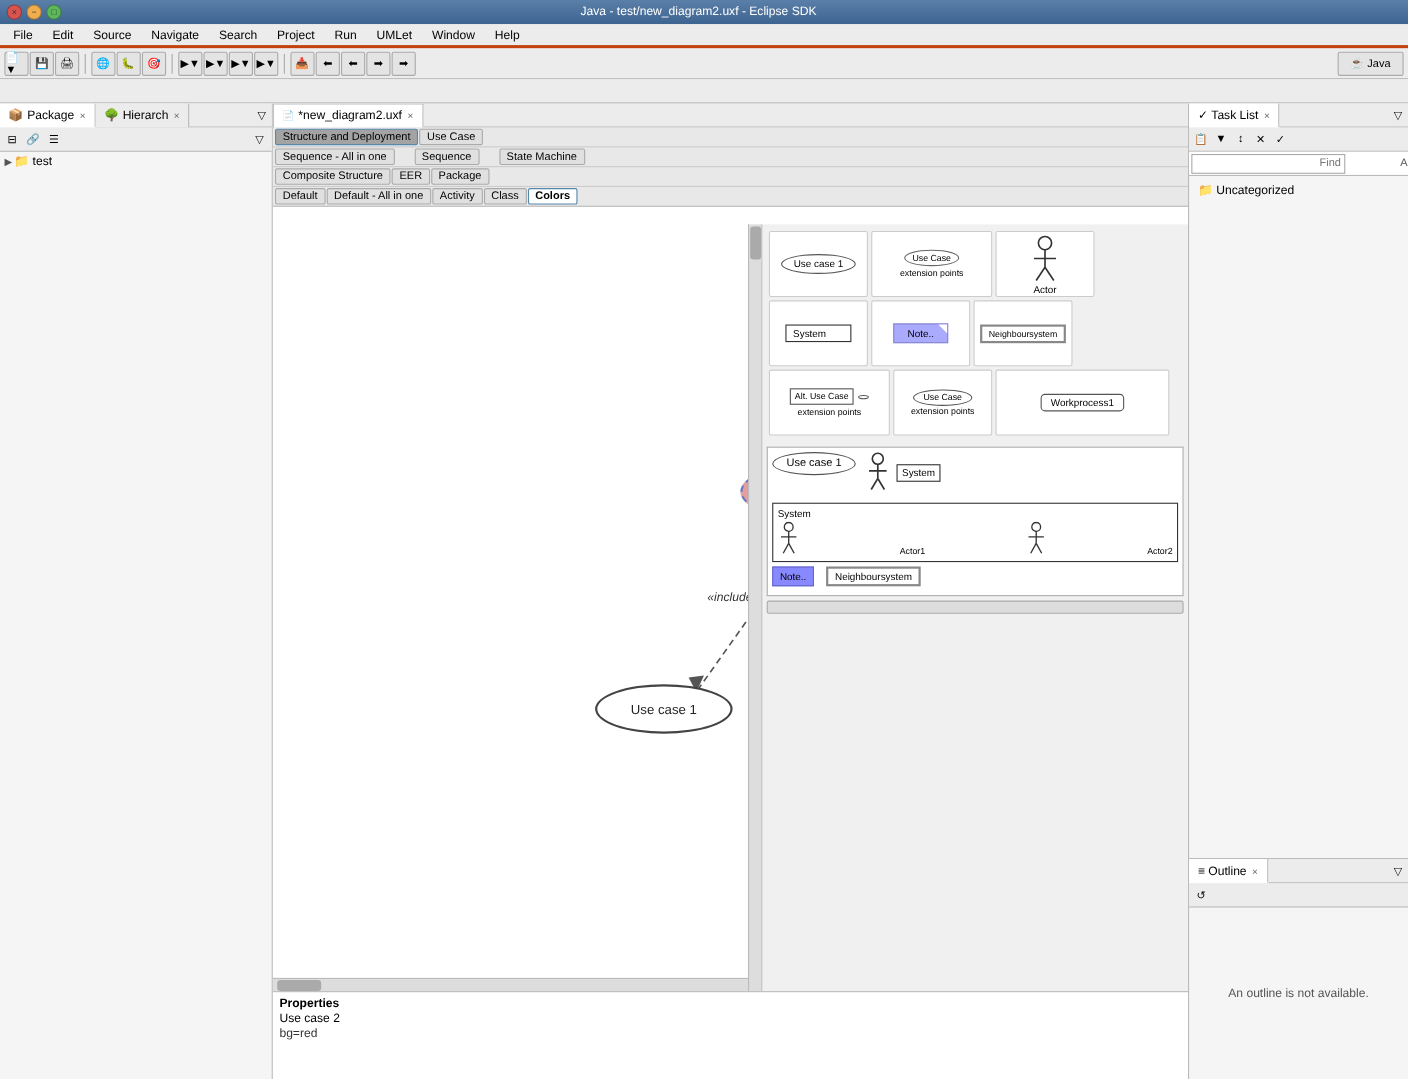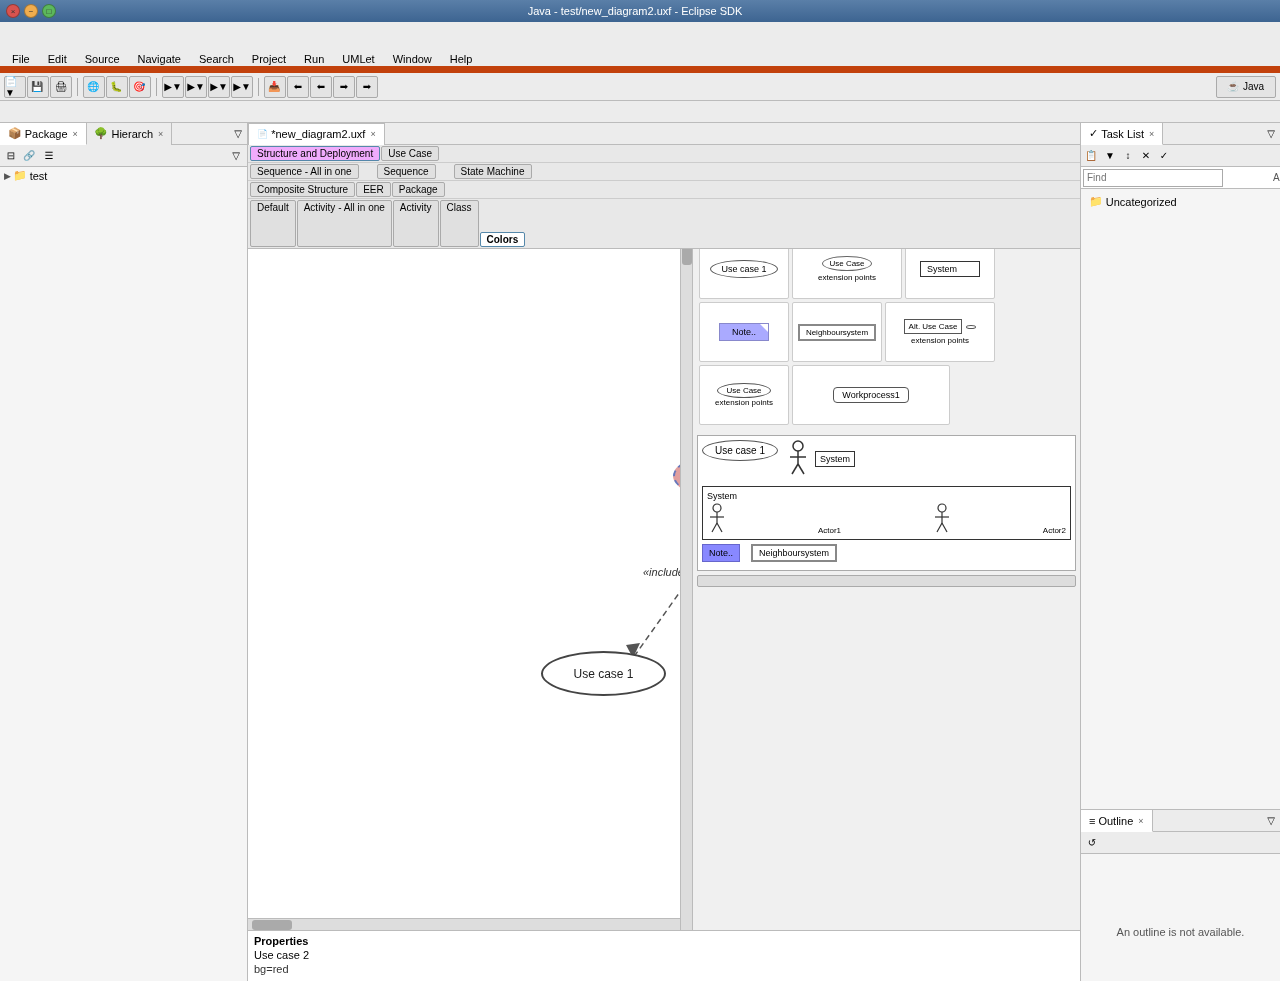--- a/index.html
+++ b/index.html
@@ -23,23 +23,22 @@
     .btn-min { background: #f0ad4e; }
     .btn-max { background: #5cb85c; }
 
     
     .menu-bar {
       background: #ECECEC;
       height: 22px;
       display: flex;
       align-items: center;
       padding: 0 4px;
-      border-bottom: 7px solid #c2410c;
+      border-bottom: 3px solid #c2410c;
       gap: 2px;
-      margin-top: 29px;
     }
     .menu-item {
       padding: 2px 8px;
       cursor: pointer;
       font-size: 11px;
       border-radius: 2px;
     }
 
     
     .toolbar {
@@ -172,35 +171,35 @@
       display: flex;
       flex-direction: column;
     }
     .right-panel-toolbar {
       display: flex; align-items: center; height: 22px; background: #ECECEC; border-bottom: 1px solid #bbb; padding: 0 2px;
     }
     .right-search {
       display: flex; align-items: center; height: 22px; background: white; border-bottom: 1px solid #bbb; padding: 0 2px; gap: 2px;
     }
     .search-input {
-      flex: 1; height: 18px; border: 1px solid #aaa; font-size: 10px; padding: 0 3px;
+      flex: 1; height: 18px; border: 1px solid #aaa; font-size: 10px; padding: 0 3px; text-align: right;
     }
     .right-content { flex: 1; padding: 4px; font-size: 11px; overflow-y: auto; }
     .uncategorized-item {
       display: flex; align-items: center; gap: 3px; padding: 2px 4px; cursor: pointer; font-size: 11px;
     }
     .palette-mini-tab {
       padding: 1px 6px;
       font-size: 10px;
       border: 1px solid #aaa;
       background: #e0e0e0;
       cursor: pointer;
       border-radius: 2px;
     }
-    .palette-mini-tab.active { background: #f0abfc; border-color: #5588aa; }
+    .palette-mini-tab.active { background: #a3a3a3; border-color: #5588aa; }
 
     
     .uml-canvas {
       flex: 1;
       position: relative;
       background: white;
       overflow: hidden;
     }
 
     
@@ -326,24 +325,24 @@
             <div class="palette-mini-tab">Sequence</div>
             <div class="palette-mini-tab">State Machine</div>
           </div>
           <div style="display:flex; flex-wrap:wrap; border-bottom:1px solid #ccc; padding:1px 2px; gap:1px;">
             <div class="palette-mini-tab">Composite Structure</div>
             <div class="palette-mini-tab">EER</div>
             <div class="palette-mini-tab">Package</div>
           </div>
           <div style="display:flex; flex-wrap:wrap; padding:1px 2px; gap:1px;">
             <div class="palette-mini-tab">Default</div>
-            <div class="palette-mini-tab">Activity - All in one</div>
+            <div class="palette-mini-tab">Default - All in one</div>
             <div class="palette-mini-tab">Activity</div>
             <div class="palette-mini-tab">Class</div>
-            <div class="palette-mini-tab active" style="background:white; border-color:#5588aa; font-weight:bold;margin-top:32px;">Colors</div>
+            <div class="palette-mini-tab active" style="background:white; border-color:#5588aa; font-weight:bold;">Colors</div>
           </div>
         </div>
 
         <div style="position:absolute; top:88px; left:0; right:12px; bottom:80px; background:white; overflow:hidden;">
 
           <svg style="position:absolute;top:0;left:0;width:100%;height:100%;pointer-events:none;">
 
             <line x1="488" y1="280" x2="385" y2="425" stroke="#555" stroke-width="1.5" stroke-dasharray="6,4"></line>
 
             <polygon points="385,425 392,410 378,412" fill="#555"></polygon>
@@ -368,20 +367,30 @@
 
             <div class="palette-item">
               <div class="pal-use-case-ellipse">Use case 1</div>
             </div>
 
             <div class="palette-item" style="width:110px;">
               <div style="border:1px solid #666; border-radius:50%; padding:2px 6px; font-size:8px; background:white;">Use Case</div>
               <div style="font-size:8px; margin-top:2px;">extension points</div>
             </div>
 
+            <div class="palette-item">
+              <svg width="30" height="45" viewBox="0 0 30 45">
+                <circle cx="15" cy="8" r="6" fill="none" stroke="#333" stroke-width="1.5"></circle>
+                <line x1="15" y1="14" x2="15" y2="30" stroke="#333" stroke-width="1.5"></line>
+                <line x1="5" y1="22" x2="25" y2="22" stroke="#333" stroke-width="1.5"></line>
+                <line x1="15" y1="30" x2="7" y2="42" stroke="#333" stroke-width="1.5"></line>
+                <line x1="15" y1="30" x2="23" y2="42" stroke="#333" stroke-width="1.5"></line>
+              </svg>
+              <div style="font-size:9px;">Actor</div>
+            </div>
 
             <div class="palette-item">
               <div style="border:1px solid #333; padding:2px 6px; font-size:9px; width:60px; text-align:left;">System</div>
             </div>
 
             <div class="palette-item">
               <div style="background:#aaaaff; border:1px solid #8888cc; padding:3px 6px; font-size:9px; position:relative; width:50px;">
                 <span>Note..</span>
                 <div style="position:absolute; top:0; right:0; width:0; height:0; border-style:solid; border-width:0 8px 8px 0; border-color:transparent #fff transparent transparent;"></div>
               </div>

